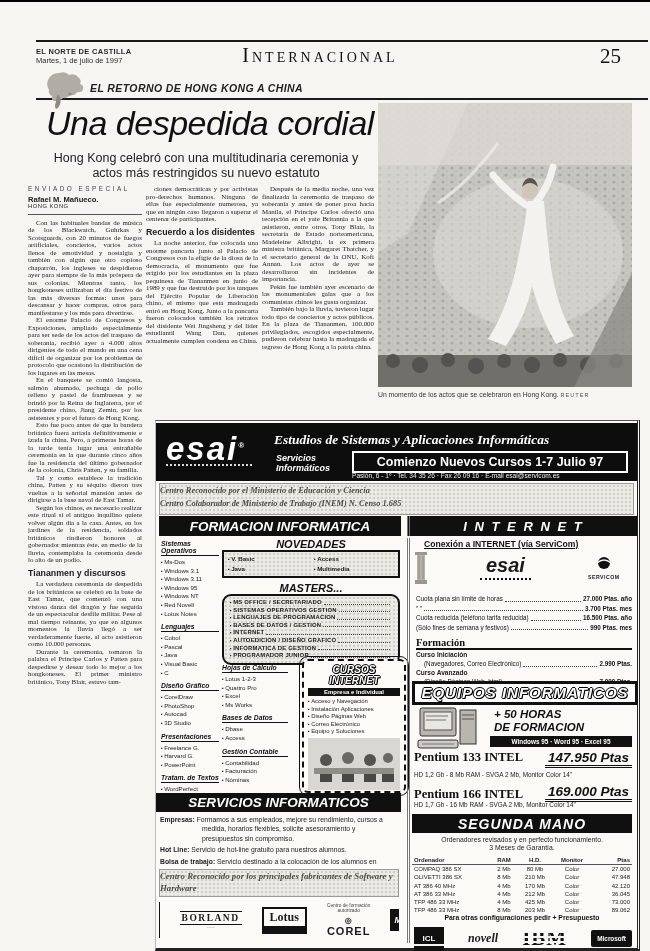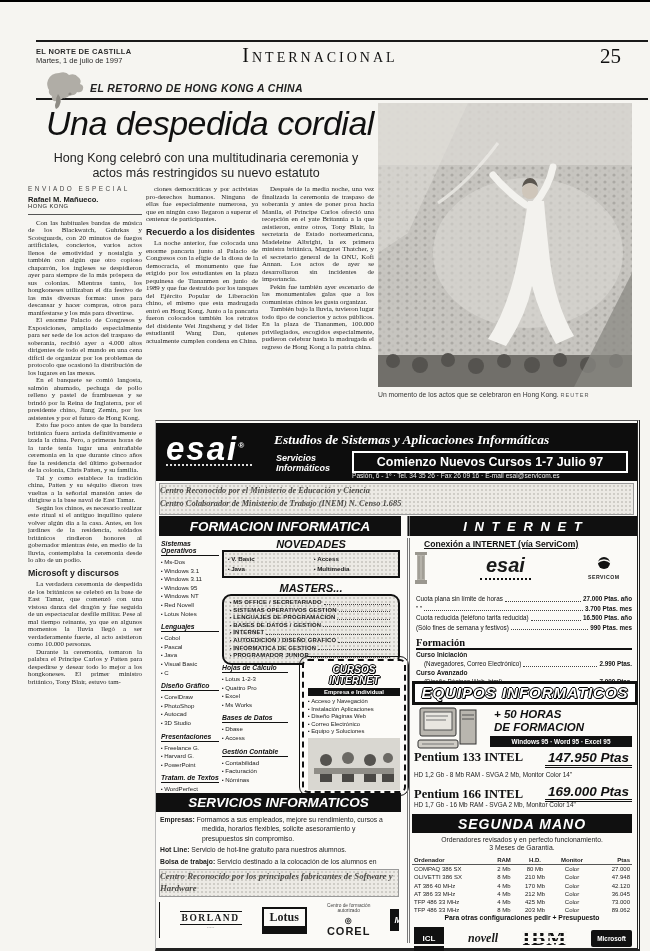--- a/index.html
+++ b/index.html
@@ -209,21 +209,21 @@
     <div class="byline-loc">HONG KONG</div>
     <hr class="byline-rule">
     <div>
 
     <div class="art-p">Con las habituales bandas de música de los Blackwatch, Guhrkas y Scotsguards, con 20 minutos de fuegos artificiales, conciertos, varios actos llenos de emotividad y nostalgia y también con algún que otro copioso chaparrón, los ingleses se despidieron ayer para siempre de la más próspera de sus colonias. Mientras tanto, los hongkoneses utilizaban el día festivo de las más diversas formas: unos para descansar y hacer compras, otros para manifestarse y los más para divertirse.</div>
         <div class="art-p">El enorme Palacio de Congresos y Exposiciones, ampliado especialmente para ser sede de los actos del traspaso de soberanía, recibió ayer a 4.000 altos dirigentes de todo el mundo en una cena difícil de organizar por los problemas de protocolo que ocasionó la distribución de los lugares en las mesas.</div>
         <div class="art-p">En el banquete se comió langosta, salmón ahumado, pechuga de pollo relleno y pastel de frambuesas y se brindó por la Reina de Inglaterra, por el presidente chino, Jiang Zemin, por los asistentes y por el futuro de Hong Kong.</div>
         <div class="art-p">Esto fue poco antes de que la bandera británica fuera arriada definitivamente e izada la china. Pero, a primeras horas de la tarde tenía lugar una entrañable ceremonia en la que durante cinco años fue la residencia del último gobernador de la colonia, Chris Patten, y su familia.</div>
         <div class="art-p">Tal y como establece la tradición china, Patten y su séquito dieron tres vueltas a la señorial mansión antes de dirigirse a la base naval de East Tamar.</div>
         <div class="art-p">Según los chinos, es necesario realizar este ritual si el antiguo inquilino quiere volver algún día a la casa. Antes, en los jardines de la residencia, soldados británicos rindieron honores al gobernador mientras éste, en medio de la lluvia, contemplaba la ceremonia desde lo alto de un podio.</div>
-        <div class="art-h">Microsoft y discursos</div>
+        <div class="art-h">Tiananmen y discursos</div>
         <div class="art-p">La verdadera ceremonia de despedida de los británicos se celebró en la base de East Tamar, que comenzó con una vistosa danza del dragón y fue seguida de un espectacular desfile militar. Pese al mal tiempo reinante, ya que en algunos momentos la lluvia llegó a ser verdaderamente fuerte, al acto asistieron como 10.000 personas.</div>
         <div class="art-p">Durante la ceremonia, tomaron la palabra el Príncipe Carlos y Patten para despedirse y desear todo lo mejor a los hongkoneses. El primer ministro británico, Tony Blair, estuvo tam-</div>
       </div>
   </div>
   <div class="col" style="left:146px;top:183px;width:112px;height:216px;">
     <div>
 
     <div class="art-p">ciones democráticas y por activistas pro-derechos humanos. Ninguna de ellas fue especialmente numerosa, ya que en ningún caso llegaron a superar el centenar de participantes.</div>
         <div class="art-h">Recuerdo a los disidentes</div>
         <div class="art-p">La noche anterior, fue colocada una enorme pancarta junto al Palacio de Congresos con la efigie de la diosa de la democracia, el monumento que fue erigido por los estudiantes en la plaza pequinesa de Tiananmen en junio de 1989 y que fue destruido por los tanques del Ejército Popular de Liberación chino, el mismo que esta madrugada entró en Hong Kong. Junto a la pancarta fueron colocados también los retratos del disidente Wei Jingsheng y del líder estudiantil Wang Dan, quienes actualmente cumplen condena en China.</div>

